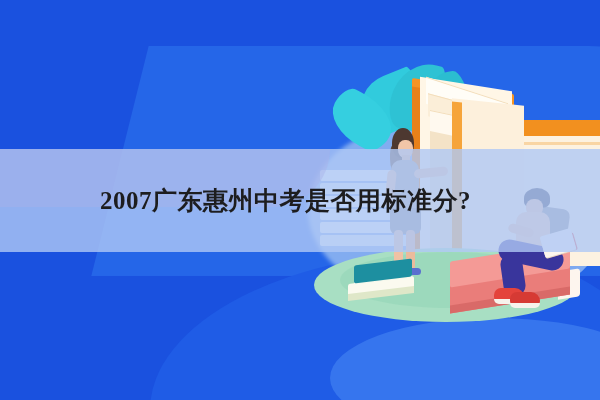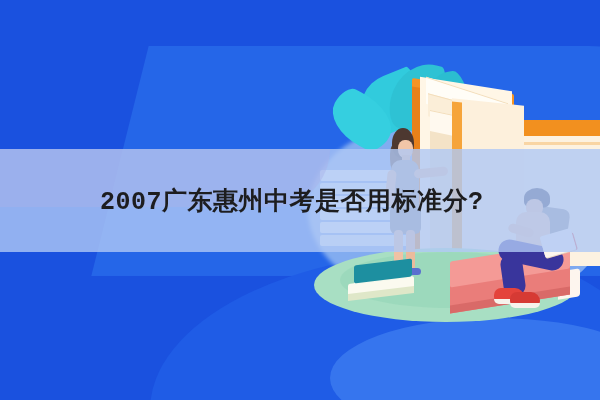--- a/index.html
+++ b/index.html
@@ -183,21 +183,21 @@
   .banner-tint{
     position:absolute;left:0;top:0;width:330px;height:58px;
     background:rgba(168,178,232,.45);
     border-radius:0 0 70px 0;
   }
   .title{
     position:absolute;left:100px;top:150px;width:460px;height:100px;
     display:flex;align-items:center;
     font-size:25px;font-weight:bold;color:#1d1d1f;
     letter-spacing:.5px;white-space:nowrap;
-    font-family:Liberation Mono, monospace;
+    font-family:Liberation Serif, serif;
     text-align:center;
   }
 </style>
 </head>
 <body>
 
 <div class="stage">
 
   <div class="bg-base"></div>
   <div class="bg-blob-top"></div>

